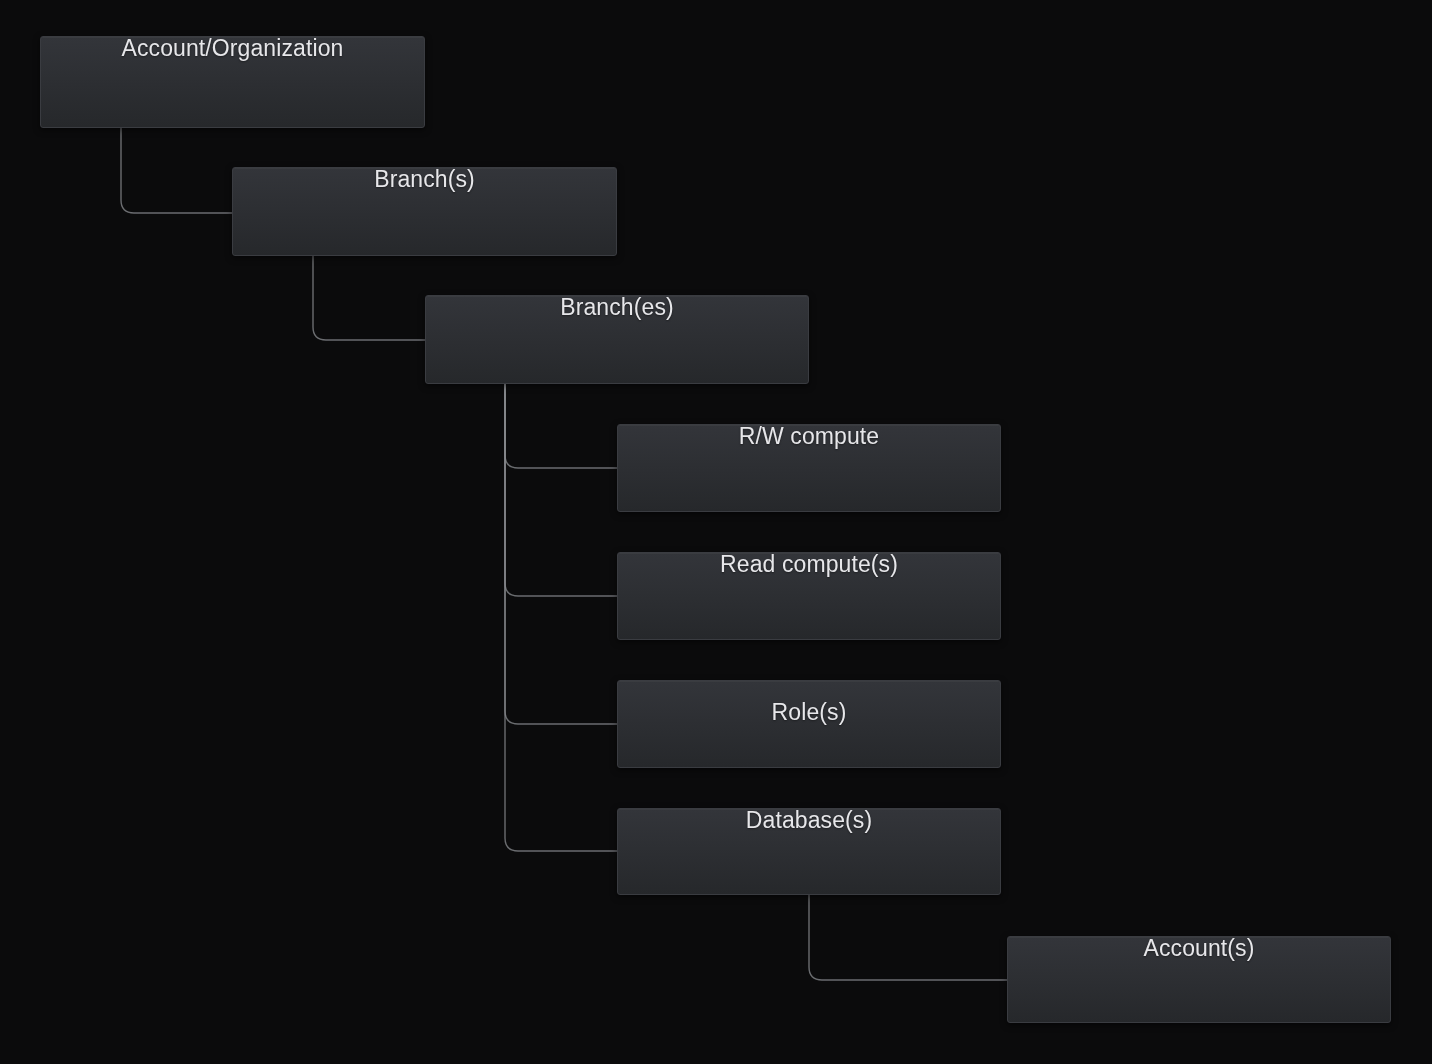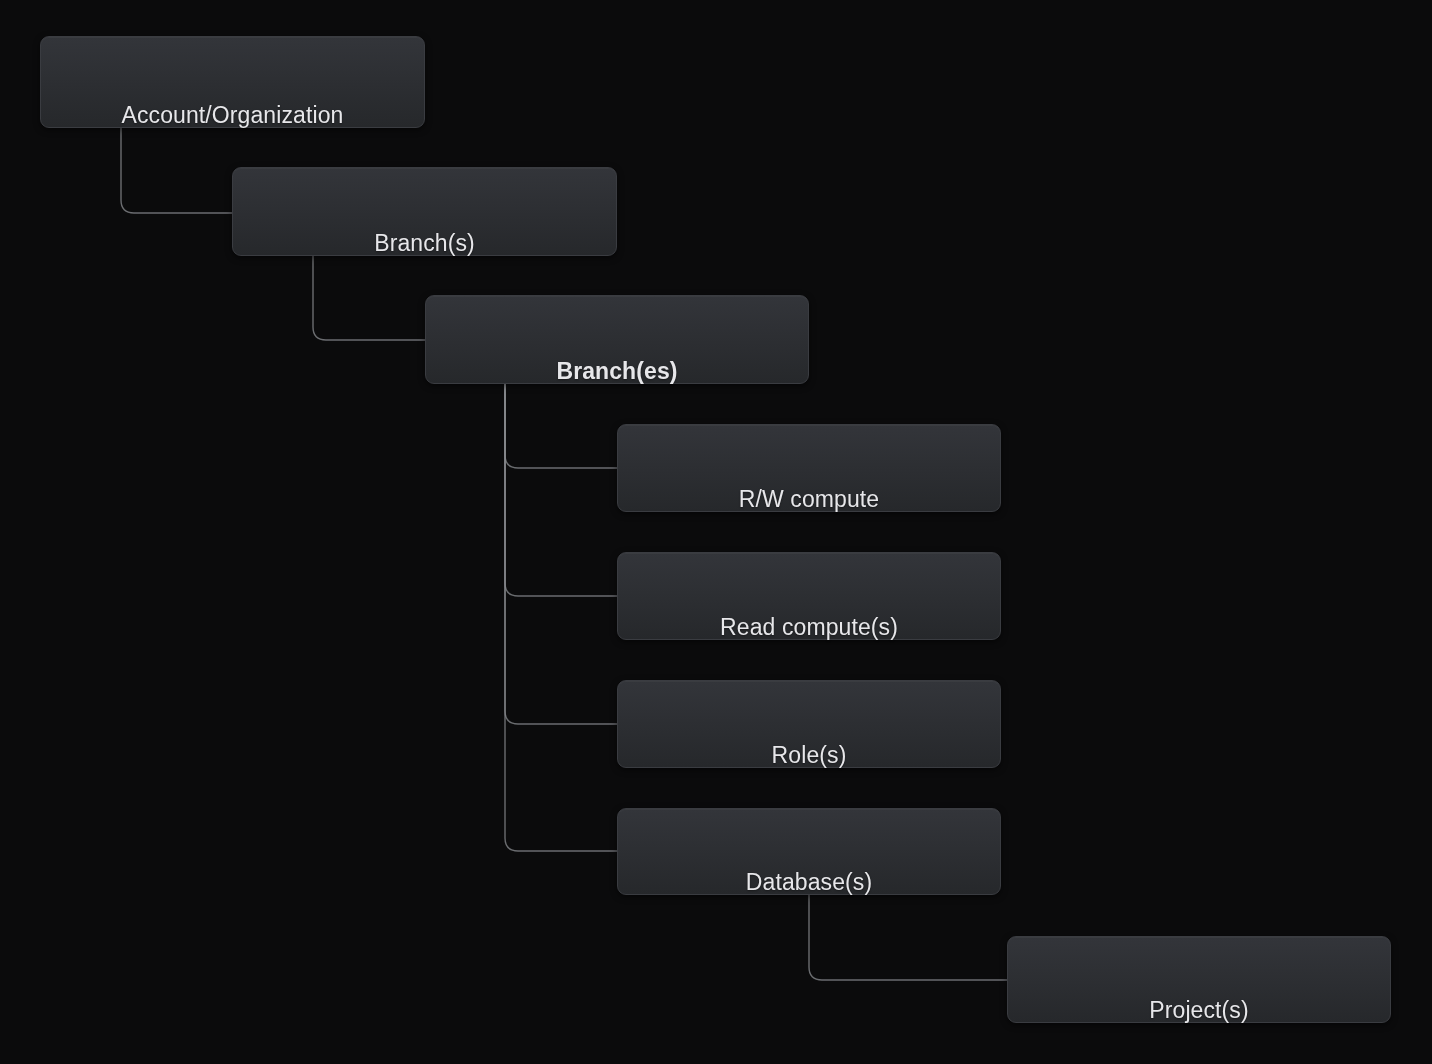--- a/index.html
+++ b/index.html
@@ -23,23 +23,23 @@
     left: 0;
     top: 0;
     width: 1432px;
     height: 1064px;
     pointer-events: none;
   }
   .node {
     position: absolute;
     box-sizing: border-box;
     display: flex;
-    align-items: flex-end;
+    align-items: flex-start;
     justify-content: center;
-    border-radius: 9px;
+    border-radius: 3px;
     background: linear-gradient(180deg, #33353a 0%, #2e3034 42%, #292b2e 75%, #26282b 100%);
     border: 1px solid #3a3c41;
     box-shadow: 0 2px 6px rgba(0,0,0,0.55), inset 0 1px 0 rgba(255,255,255,0.035);
     z-index: 2;
   }
   .node-label {
     color: #e7e7ea;
     font-size: 23px;
     font-weight: 400;
     letter-spacing: 0.1px;
@@ -62,31 +62,31 @@
       <path d="M 809 895 L 809 967 Q 809 980 822 980 L 1007 980" fill="none" stroke="#8b8d91" stroke-width="1.4" stroke-linecap="round" stroke-linejoin="round" opacity="0.75"></path>
     </svg>
   <div id="nodes">
       <div class="node" style="left: 40px; top: 36px; width: 385px; height: 92px; background: linear-gradient(rgb(51, 53, 58) 0%, rgb(38, 40, 43) 100%); border-color: rgb(58, 60, 65);">
         <span class="node-label" style="color: rgb(231, 231, 234);">Account/Organization</span>
       </div>
       <div class="node" style="left: 232px; top: 167px; width: 385px; height: 89px; background: linear-gradient(rgb(51, 53, 58) 0%, rgb(38, 40, 43) 100%); border-color: rgb(58, 60, 65);">
         <span class="node-label" style="color: rgb(231, 231, 234);">Branch(s)</span>
       </div>
       <div class="node" style="left: 425px; top: 295px; width: 384px; height: 89px; background: linear-gradient(rgb(51, 53, 58) 0%, rgb(38, 40, 43) 100%); border-color: rgb(58, 60, 65);">
-        <span class="node-label" style="color: rgb(231, 231, 234); font-weight: bold;">Branch(es)</span>
+        <span class="node-label" style="color: rgb(231, 231, 234);">Branch(es)</span>
       </div>
       <div class="node" style="left: 617px; top: 424px; width: 384px; height: 88px; background: linear-gradient(rgb(51, 53, 58) 0%, rgb(38, 40, 43) 100%); border-color: rgb(58, 60, 65);">
         <span class="node-label" style="color: rgb(231, 231, 234);">R/W compute</span>
       </div>
       <div class="node" style="left: 617px; top: 552px; width: 384px; height: 88px; background: linear-gradient(rgb(51, 53, 58) 0%, rgb(38, 40, 43) 100%); border-color: rgb(58, 60, 65);">
         <span class="node-label" style="color: rgb(231, 231, 234);">Read compute(s)</span>
       </div>
       <div class="node" style="left: 617px; top: 680px; width: 384px; height: 88px; background: linear-gradient(rgb(51, 53, 58) 0%, rgb(38, 40, 43) 100%); border-color: rgb(58, 60, 65);">
-        <span class="node-label" style="color: rgb(231, 231, 234);">Role(s)</span>
+        <span class="node-label" style="color: rgb(231, 231, 234); margin-top: 20px;">Role(s)</span>
       </div>
       <div class="node" style="left: 617px; top: 808px; width: 384px; height: 87px; background: linear-gradient(rgb(51, 53, 58) 0%, rgb(38, 40, 43) 100%); border-color: rgb(58, 60, 65);">
         <span class="node-label" style="color: rgb(231, 231, 234);">Database(s)</span>
       </div>
       <div class="node" style="left: 1007px; top: 936px; width: 384px; height: 87px; background: linear-gradient(rgb(51, 53, 58) 0%, rgb(38, 40, 43) 100%); border-color: rgb(58, 60, 65);">
-        <span class="node-label" style="color: rgb(231, 231, 234);">Project(s)</span>
+        <span class="node-label" style="color: rgb(231, 231, 234);">Account(s)</span>
       </div>
     </div>
 </div>
 
 </body></html>

